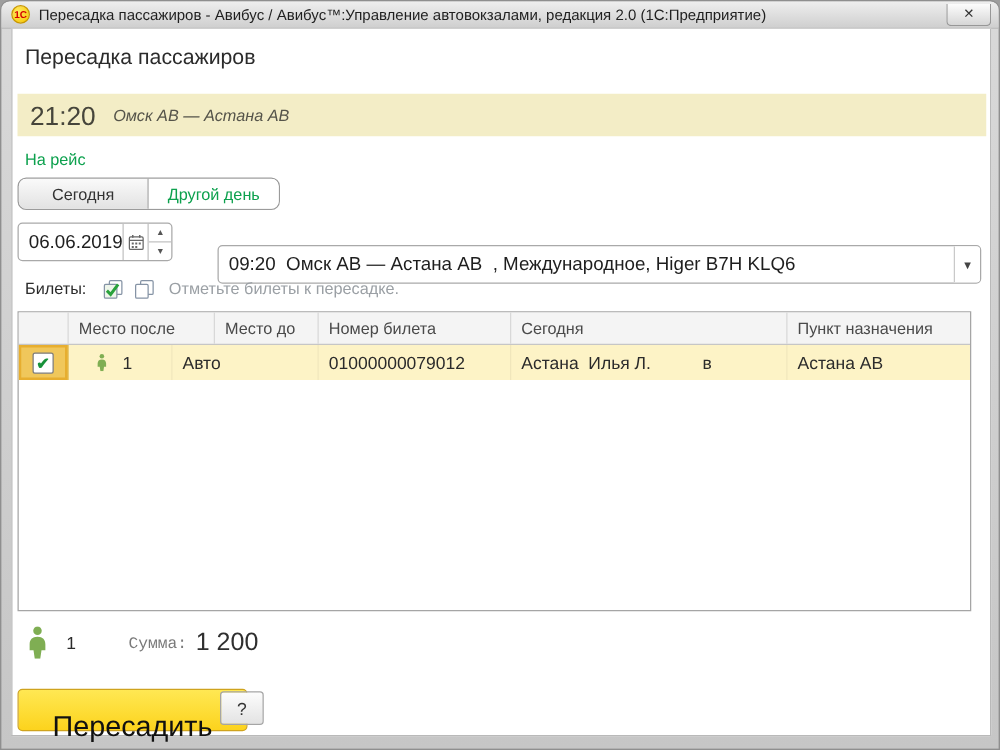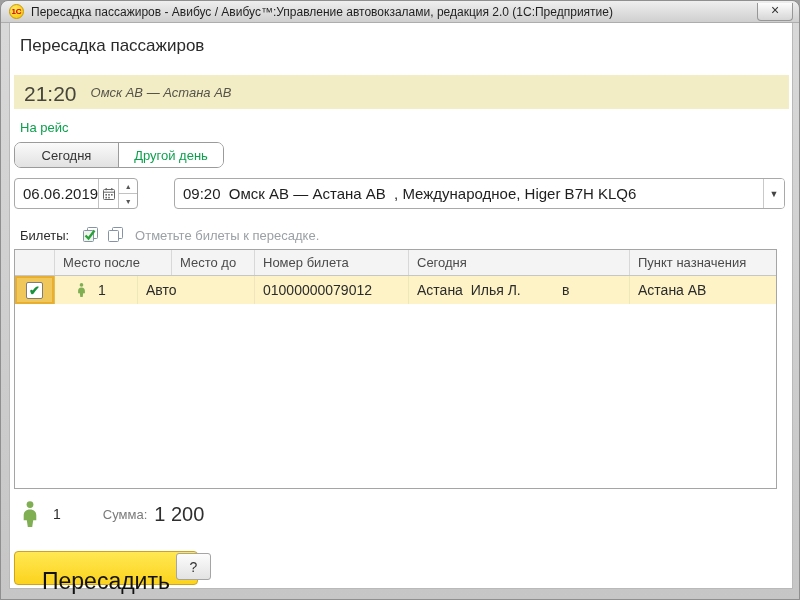--- a/index.html
+++ b/index.html
@@ -65,27 +65,27 @@
     position: absolute; left: 4px; top: 155px; width: 124px; height: 31px;
     border: 1px solid #a9a9a9; border-radius: 4px; background: #fff; display: flex; overflow: hidden;
   }
   .date-value { flex: 1; font-size: 15px; color: #1e1e1e; line-height: 29px; padding-left: 8px; white-space: pre; }
   .cal-btn { width: 24px; border-left: 1px solid #c2c2c2; display: flex; align-items: center; justify-content: center; cursor: pointer; background: #fff; }
   .spinner { width: 22px; border-left: 1px solid #c2c2c2; display: flex; flex-direction: column; }
   .spin-half { flex: 1; display: flex; align-items: center; justify-content: center; font-size: 7px; color: #555; cursor: pointer; }
   .spin-half.up { border-bottom: 1px solid #c2c2c2; }
 
   .flight-group {
-    position: absolute; left: 164px; top: 155px; width: 611px; height: 31px;
+    position: absolute; left: 164px; top: 173px; width: 611px; height: 31px;
     border: 1px solid #a9a9a9; border-radius: 4px; background: #fff; display: flex; overflow: hidden;
   }
   .flight-value { flex: 1; font-size: 15px; color: #1e1e1e; line-height: 29px; padding-left: 8px; white-space: pre; overflow: hidden; }
   .dd-btn { width: 21px; border-left: 1px solid #c9c9c9; display: flex; align-items: center; justify-content: center; font-size: 9px; color: #444; cursor: pointer; background: #fff; }
 
-  .tickets-bar { position: absolute; left: 10px; top: 200px; height: 20px; display: flex; align-items: flex-end; }
+  .tickets-bar { position: absolute; left: 10px; top: 200px; height: 20px; display: flex; align-items: flex-start; }
   .tickets-label { font-size: 13px; color: #2b2b2b; }
   .icon-btn { margin-left: 12px; cursor: pointer; display: flex; align-items: center; }
   .icon-btn + .icon-btn { margin-left: 7px; }
   .tickets-hint { font-size: 13px; color: #9ba0a5; margin-left: 11px; }
 
   .grid {
     position: absolute; left: 4px; top: 226px; width: 763px; height: 240px;
     border: 1px solid #a5a5a5; background: #fff; font-size: 13px;
   }
   .grid-header { display: flex; height: 26px; background: #f4f4f4; border-bottom: 1px solid #c6c6c6; color: #4a4a4a; }
@@ -102,21 +102,21 @@
     display: flex; align-items: center; justify-content: center;
     font-size: 13px; font-weight: bold; color: #17923a;
   }
   .seat-cell { padding-left: 21px; }
   .seat-num { margin-left: 11px; }
   .person-icon { color: #7fae53; flex: 0 0 auto; }
   .passenger-extra { position: absolute; left: 153px; }
 
   .summary { position: absolute; left: 10px; top: 476px; height: 30px; display: flex; align-items: center; }
   .summary .count { font-size: 14px; color: #2b2b2b; margin-left: 13px; }
-  .sum-label { font-size: 13px; color: #7a7a7a; margin-left: 42px; }
+  .sum-label { font-size: 13px; color: #7a7a7a; margin-left: 42px; font-family: Liberation Mono, monospace; }
   .sum-value { font-size: 20px; color: #2f2f2f; margin-left: 7px; }
 
   .transfer-btn {
     position: absolute; left: 4px; top: 528px; height: 31px; padding: 16px 27px;
     background: linear-gradient(#ffe853, #fcd31d); border: 1px solid #cfa31d; border-radius: 4px;
     font-family: inherit; font-size: 23px; color: #111; cursor: pointer;
   }
   .help-btn {
     position: absolute; left: 166px; top: 530px; width: 35px; height: 27px;
     background: linear-gradient(#fcfcfc, #e3e3e3); border: 1px solid #a5a5a5; border-radius: 3px;

